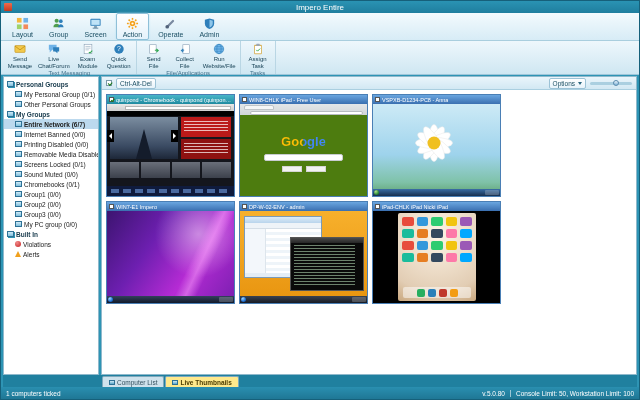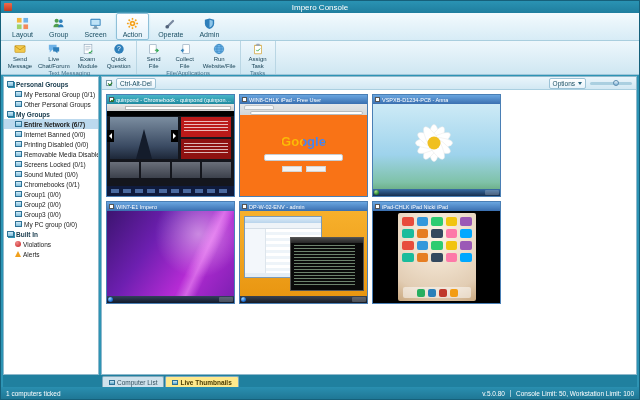--- a/index.html
+++ b/index.html
@@ -63,21 +63,21 @@
   .n-arrow.left i{border-right:3px solid #fff;}
   .n-arrow.right i{border-left:3px solid #fff;}
   .n-red1{position:absolute;top:13px;left:74px;right:3px;height:20px;background:#bb1919;}
   .n-red2{position:absolute;top:35px;left:74px;right:3px;height:20px;background:#8e1111;}
   .n-red1::after,.n-red2::after{content:"";position:absolute;left:3px;right:3px;top:4px;height:10px;background:repeating-linear-gradient(#fff 0 1px,transparent 1px 3px);opacity:.7;}
   .n-row{position:absolute;top:58px;left:3px;right:3px;height:16px;display:flex;gap:2px;}
   .n-row i{flex:1;background:linear-gradient(#6a6f7a,#3c414c);}
   .n-foot{position:absolute;bottom:0;left:0;right:0;height:10px;background:#0f1b3d;}
   .n-foot::after{content:"";position:absolute;left:4px;right:4px;top:3px;height:4px;background:repeating-linear-gradient(90deg,#4a6aa0 0 8px,transparent 8px 12px);}
   
-  .art-google{background:#f97316;}
+  .art-google{background:#4d7c0f;}
   .g-chrome{position:absolute;top:0;left:0;right:0;height:11px;background:linear-gradient(#e3e6e8,#d2d6d9);}
   .g-tab{position:absolute;top:1px;left:4px;width:30px;height:5px;background:#f5f6f7;border-radius:2px 2px 0 0;border:1px solid #bfc4c8;box-sizing:border-box;}
   .g-addr{position:absolute;top:6.5px;left:10px;right:4px;height:4px;background:#fff;border:1px solid #b7bcc0;border-radius:2px;box-sizing:border-box;}
   .g-logo{position:absolute;top:30px;left:0;right:0;text-align:center;font-size:13px;font-weight:bold;background:linear-gradient(90deg,#4285f4 0 17%,#ea4335 17% 33%,#fbbc05 33% 50%,#4285f4 50% 67%,#34a853 67% 83%,#ea4335 83% 100%);-webkit-background-clip:text;background-clip:text;color:transparent;}
   .g-search{position:absolute;top:50px;left:24px;right:24px;height:7px;border:1px solid #c8ccd0;border-radius:2px;background:#fff;box-sizing:border-box;}
   .g-btns{position:absolute;top:62px;left:0;right:0;display:flex;justify-content:center;gap:4px;}
   .g-btns i{width:20px;height:6px;background:#f2f2f2;border:1px solid #d5d5d5;box-sizing:border-box;}
   
   .art-daisy{background:linear-gradient(#cdeaf6 0%,#9ed3ec 55%,#7fc2a8 85%,#5da06e 100%);}
   .d-flower{position:absolute;top:8px;left:30px;width:62px;height:62px;}
@@ -133,21 +133,21 @@
   .status-right{margin-left:auto;display:flex;align-items:center;gap:5px;}
   .status-sep{width:1px;height:7px;background:rgba(255,255,255,.55);}
 </style>
 </head>
 <body>
 
 <div class="stage">
 
   <div class="titlebar">
     <span class="app-ico"></span>
-    <span>Impero Console</span>
+    <span>Impero Entire</span>
   </div>
 
   <div class="ribbon-tabs">
     <div class="rtab">
       <span>
           <svg viewBox="0 0 14 14" width="13" height="13">
             <rect x="1" y="1" width="5" height="5" fill="#f6b73c"></rect>
             <rect x="8" y="1" width="5" height="5" fill="#6fb3e8"></rect>
             <rect x="1" y="8" width="5" height="5" fill="#9fd36a"></rect>
             <rect x="8" y="8" width="5" height="5" fill="#f28b5b"></rect>

